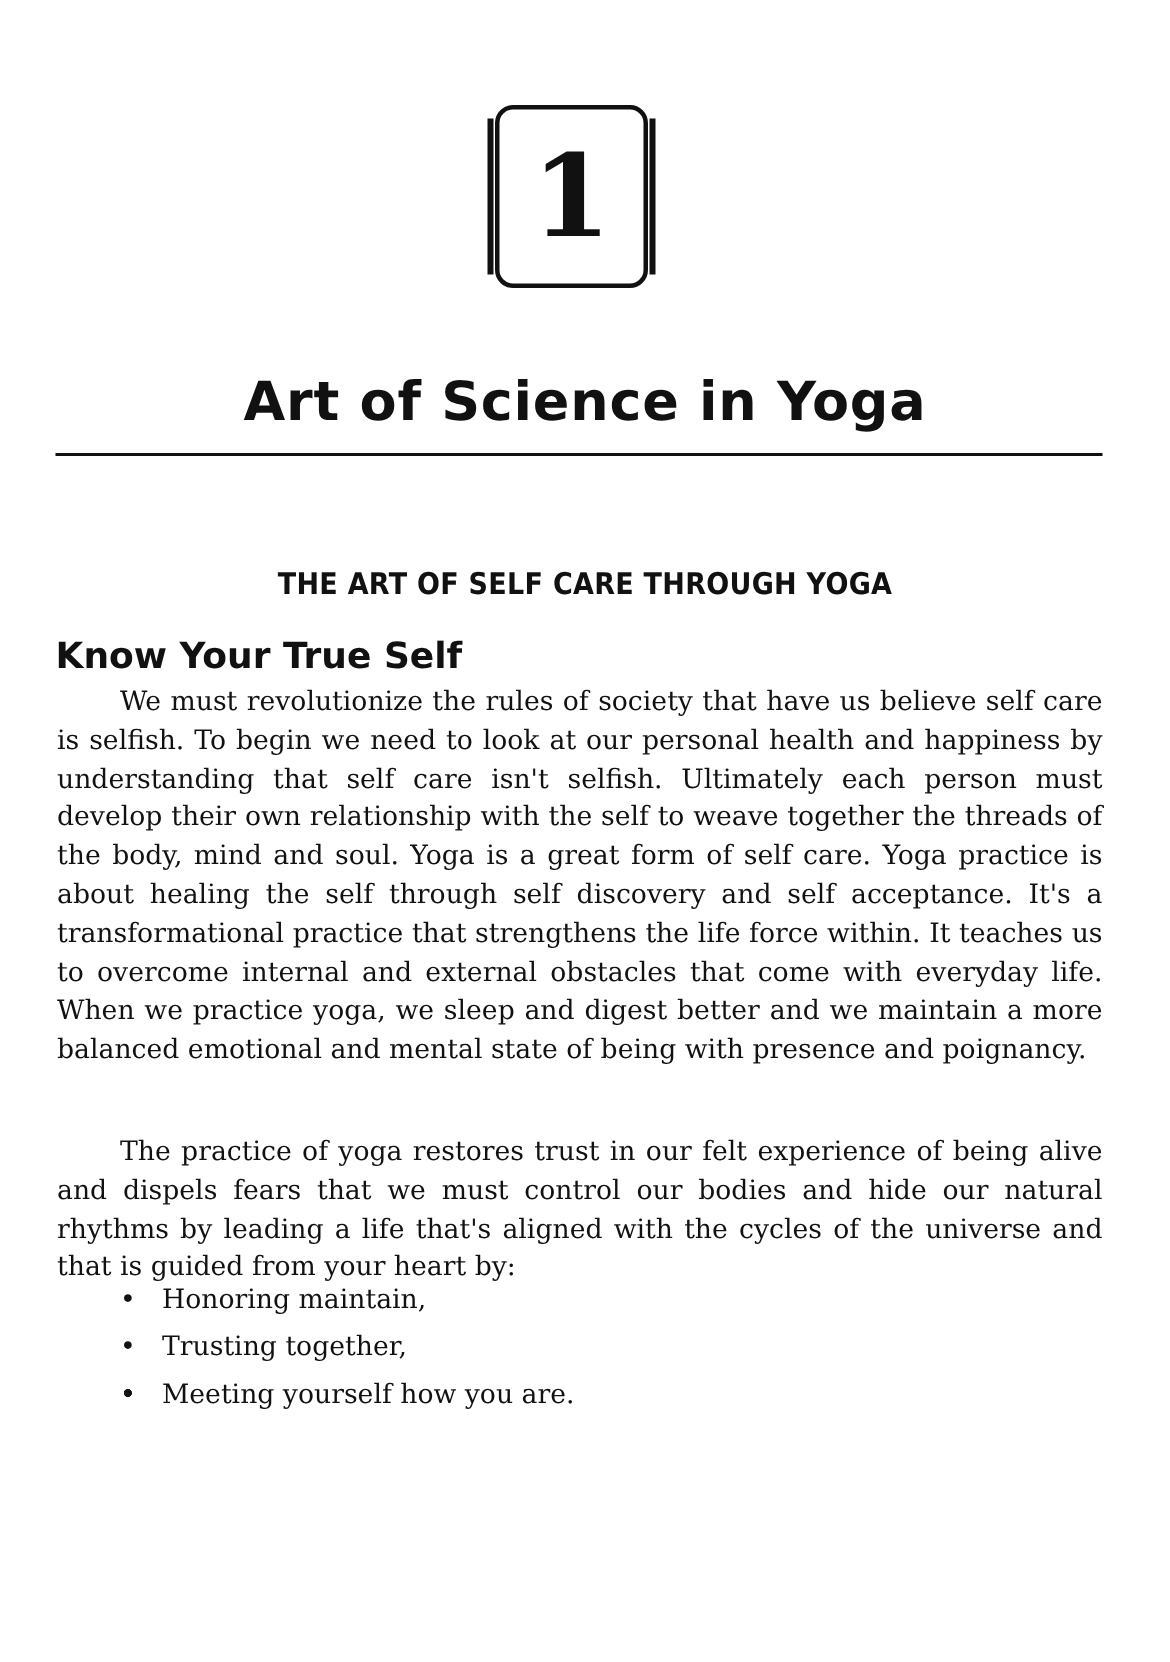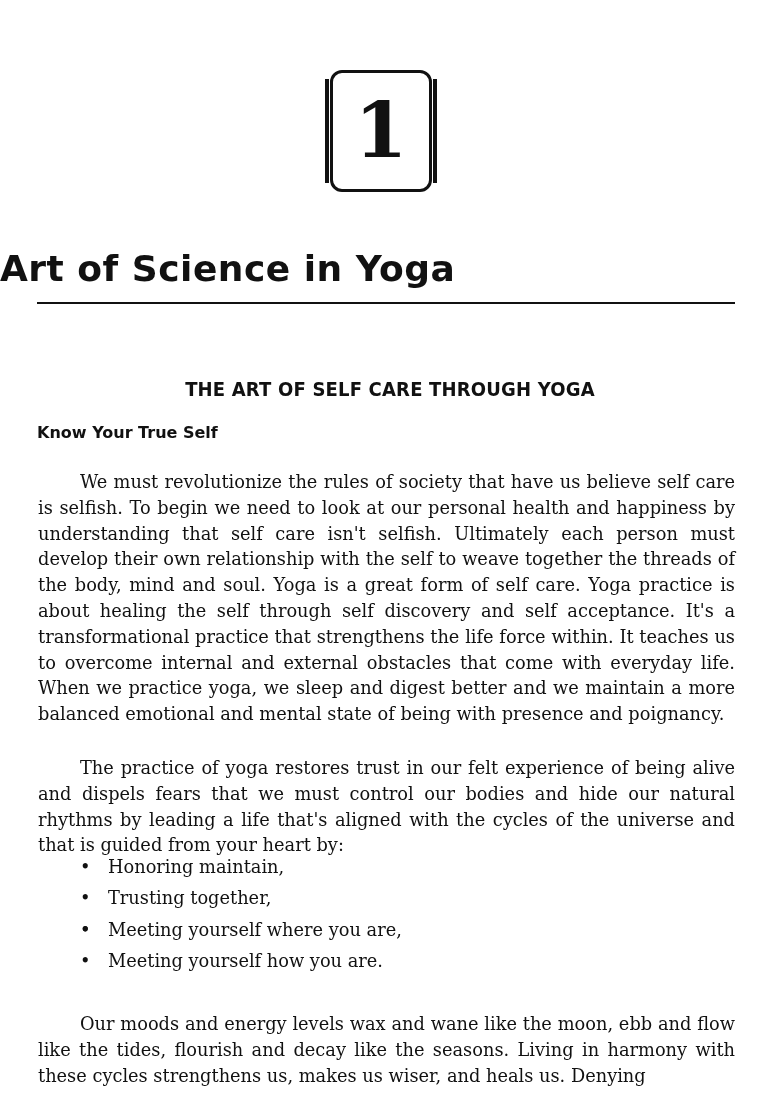--- a/index.html
+++ b/index.html
@@ -12,40 +12,40 @@
   .chapter-box::before, .chapter-box::after {
     content: ""; position: absolute; top: 6px; bottom: 6px; width: 4px; background: #111;
   }
   .chapter-box::before { left: -8px; }
   .chapter-box::after { right: -8px; }
   .chapter-num {
     position: absolute; left: 0; right: 0; top: 10px; text-align: center;
     font-family: "DejaVu Serif", serif; font-weight: bold; font-size: 76px; line-height: 96px; color: #111;
   }
   .chapter-title {
-    position: absolute; left: 0; right: 0; top: 248px; 
+    position: absolute; left: 0; right: 0; top: 248px; text-align: center;
     font-family: "DejaVu Sans", sans-serif; font-weight: bold; font-size: 36px; letter-spacing: 0.5px; color: #111;
   }
   .rule { position: absolute; left: 37px; width: 698px; top: 302px; height: 2px; background: #111; }
   .section-heading {
     position: absolute; left: 0; right: 0; top: 377px; text-align: center;
     font-family: "DejaVu Sans", sans-serif; font-weight: bold; font-size: 20px; letter-spacing: 0.2px;
     transform: scaleX(0.9); color: #111;
   }
   .sub-heading {
     position: absolute; left: 37px; top: 423px;
-    font-family: "DejaVu Sans", sans-serif; font-weight: bold; font-size: 16px; color: #111;
+    font-family: "DejaVu Sans", sans-serif; font-weight: bold; font-size: 24px; color: #111;
   }
   .body {
     position: absolute; left: 38px; width: 697px;
     font-family: "DejaVu Serif", serif; font-size: 17.8px; line-height: 25.8px;
     text-align: justify; color: #111; margin: 0;
   }
   .body p { margin: 0; text-indent: 42px; }
-  .p1 { top: 469px; }
+  .p1 { top: 455px; }
   .p2 { top: 755px; }
   .list { position: absolute; left: 80px; top: 851px; margin: 0; padding: 0; list-style: none;
     font-family: "DejaVu Serif", serif; font-size: 17.8px; line-height: 31.4px; color: #111; }
   .list li { position: relative; padding-left: 28px; }
   .list li .bullet { position: absolute; left: 0; top: 0; }
   .p3 { top: 1011px; }
 </style>
 </head>
 <body>
 
@@ -65,20 +65,17 @@
   </div>
 
   <div class="body p2">
     <p>The practice of yoga restores trust in our felt experience of being alive and dispels fears that we must control our bodies and hide our natural rhythms by leading a life that's aligned with the cycles of the universe and that is guided from your heart by:</p>
   </div>
 
   <ul class="list">
     <li><span class="bullet">•</span><span>Honoring maintain,</span></li>
     <li><span class="bullet">•</span><span>Trusting together,</span></li>
     <li><span class="bullet">•</span></li>
-    <li><span class="bullet">•</span><span>Meeting yourself where you are,</span></li>
+    <li><span class="bullet">•</span></li>
     <li><span class="bullet">•</span><span>Meeting yourself how you are.</span></li>
   </ul>
 
-  <div class="body p3">
-    <p>Our moods and energy levels wax and wane like the moon, ebb and flow like the tides, flourish and decay like the seasons. Living in harmony with these cycles strengthens us, makes us wiser, and heals us. Denying</p>
-  </div>
 </div>
 
 </body></html>

